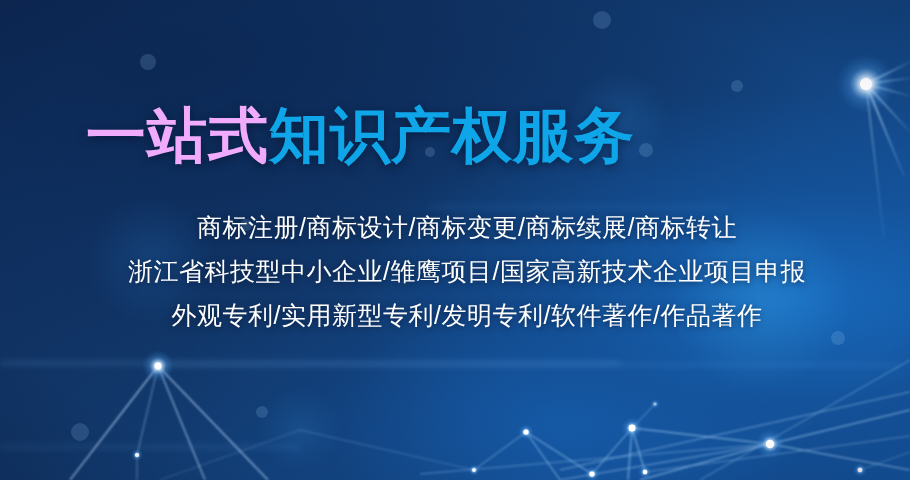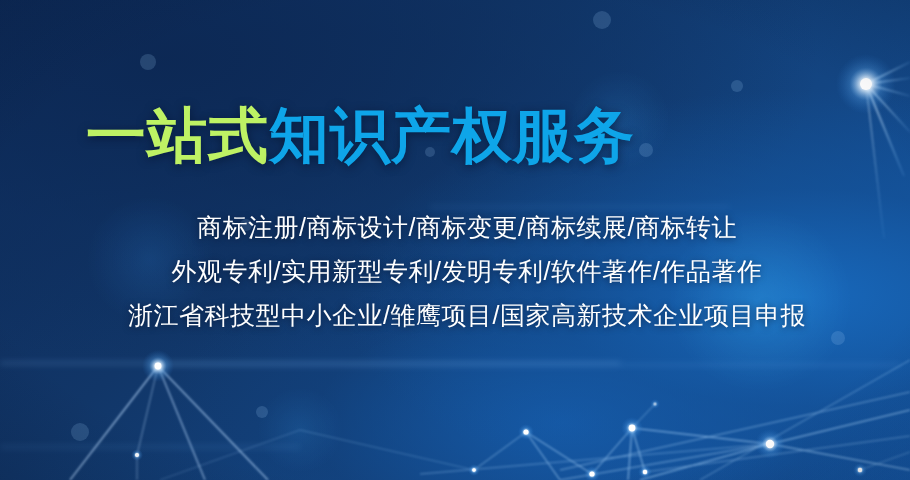--- a/index.html
+++ b/index.html
@@ -59,21 +59,21 @@
   }
   .headline {
     font-size: 60px;
     font-weight: bold;
     line-height: 1.08;
     letter-spacing: 1px;
     white-space: nowrap;
     margin: 0 0 0 0;
     text-shadow: 0 2px 10px rgba(2,12,34,0.55);
   }
-  .headline .gold { color: #bef264; text-align: center; }
+  .headline .gold { color: #f0abfc; text-align: center; }
   .headline .white { color: #0ea5e9; }
 
   .sub-list {
     margin: 36px 0 0 2px;
     padding: 0;
     list-style: none;
     text-align: center;
   }
   .sub-list li {
     color: #ffffff;
@@ -195,18 +195,18 @@
     </g>
   </svg>
 
   <div class="bg-vignette"></div>
 
   <div class="content">
     <h1 class="headline"><span class="gold">一站式</span><span class="white">知识产权服务</span></h1>
 
     <ul class="sub-list">
       <li>商标注册/商标设计/商标变更/商标续展/商标转让</li>
+      <li>浙江省科技型中小企业/雏鹰项目/国家高新技术企业项目申报</li>
       <li>外观专利/实用新型专利/发明专利/软件著作/作品著作</li>
-      <li>浙江省科技型中小企业/雏鹰项目/国家高新技术企业项目申报</li>
     </ul>
   </div>
 
 </div>
 
 </body></html>

